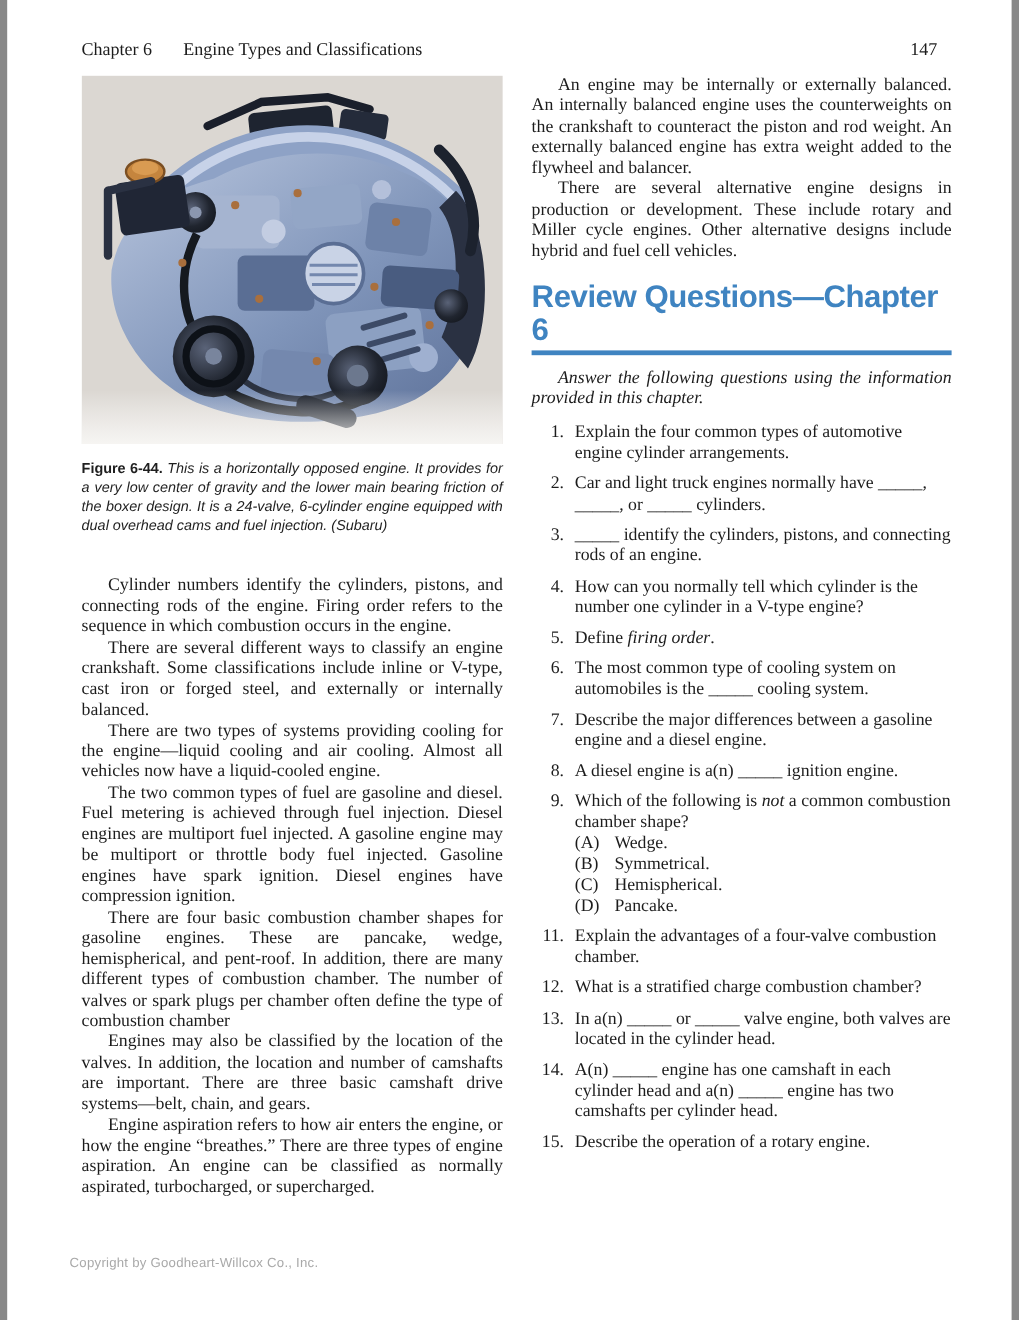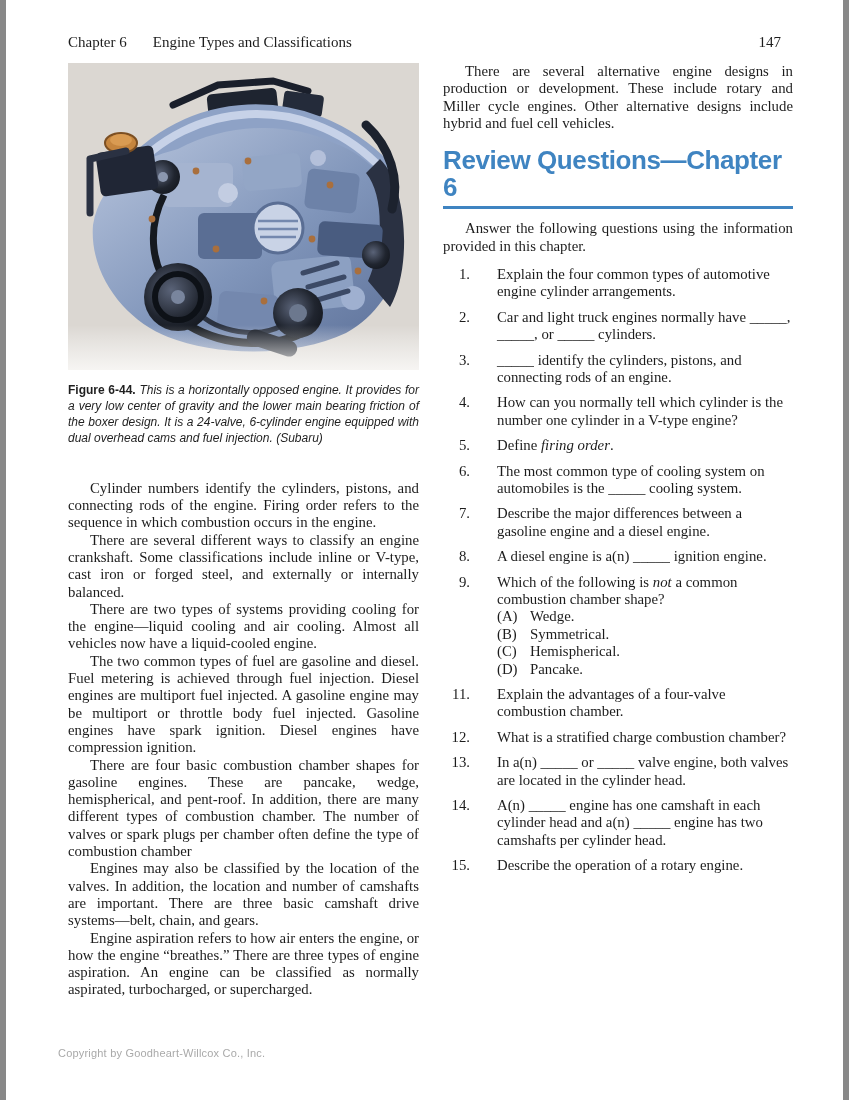--- a/index.html
+++ b/index.html
@@ -34,30 +34,30 @@
     font-size:14.8px; line-height:17.3px; text-align:justify;
     text-indent:22px; margin:0; padding:0;
   }
   .review-title{
     font-family:"Liberation Sans", sans-serif; font-weight:bold;
     font-size:26px; letter-spacing:-0.4px; color:#3f84c1;
     margin:15px 0 0 0; line-height:1.05;
   }
   .review-rule{height:3.5px; background:#3f84c1; margin-top:4px;}
   .intro{
-    font-size:14.8px; line-height:17.3px;
+    font-style:italic; font-size:14.8px; line-height:17.3px;
     text-indent:22px; margin:11px 0 0 0; text-align:justify;
   }
   .questions{list-style:none; margin:11px 0 0 0; padding:0;}
   .q{
     display:flex; margin-bottom:8px;
     font-size:14.8px; line-height:17.4px;
   }
   .qnum{width:27px; flex:none; text-align:right;}
-  .qbody{flex:1; margin-left:27px;}
+  .qbody{flex:1; margin-left:9px;}
   .opt{display:flex;}
   .opt-label{width:33px; flex:none;}
   .it{font-style:italic;}
   .footer{
     position:absolute; left:52px; top:1047px;
     font-family:"Liberation Sans", sans-serif;
     font-size:11px; color:#a9a9a9; letter-spacing:0.2px;
   }
 </style>
 </head>
@@ -168,20 +168,21 @@
           <p class="para">There are two types of systems providing cooling for the engine—liquid cooling and air cooling. Almost all vehicles now have a liquid-cooled engine.</p>
           <p class="para">The two common types of fuel are gasoline and diesel. Fuel metering is achieved through fuel injection. Diesel engines are multiport fuel injected. A gasoline engine may be multiport or throttle body fuel injected. Gasoline engines have spark ignition. Diesel engines have compression ignition.</p>
           <p class="para">There are four basic combustion chamber shapes for gasoline engines. These are pancake, wedge, hemispherical, and pent-roof. In addition, there are many different types of combustion chamber. The number of valves or spark plugs per chamber often define the type of combustion chamber</p>
           <p class="para">Engines may also be classified by the location of the valves. In addition, the location and number of camshafts are important. There are three basic camshaft drive systems—belt, chain, and gears.</p>
           <p class="para">Engine aspiration refers to how air enters the engine, or how the engine “breathes.” There are three types of engine aspiration. An engine can be classified as normally aspirated, turbocharged, or supercharged.</p>
         </div>
     </div>
 
     <div class="col col-right">
       <div id="right-paras">
+          <p class="para">An engine may be internally or externally balanced. An internally balanced engine uses the counterweights on the crankshaft to counteract the piston and rod weight. An externally balanced engine has extra weight added to the flywheel and balancer.</p>
           <p class="para">There are several alternative engine designs in production or development. These include rotary and Miller cycle engines. Other alternative designs include hybrid and fuel cell vehicles.</p>
         </div>
       <h1 class="review-title">Review Questions—Chapter 6</h1>
       <div class="review-rule"></div>
       <p class="intro">Answer the following questions using the information provided in this chapter.</p>
       <ol class="questions" id="questions">
           <li class="q">
     <span class="qnum">1.</span>
     <span class="qbody">
       <span class="qtext"><span>Explain the four common types of automotive engine cylinder arrangements.</span></span>

